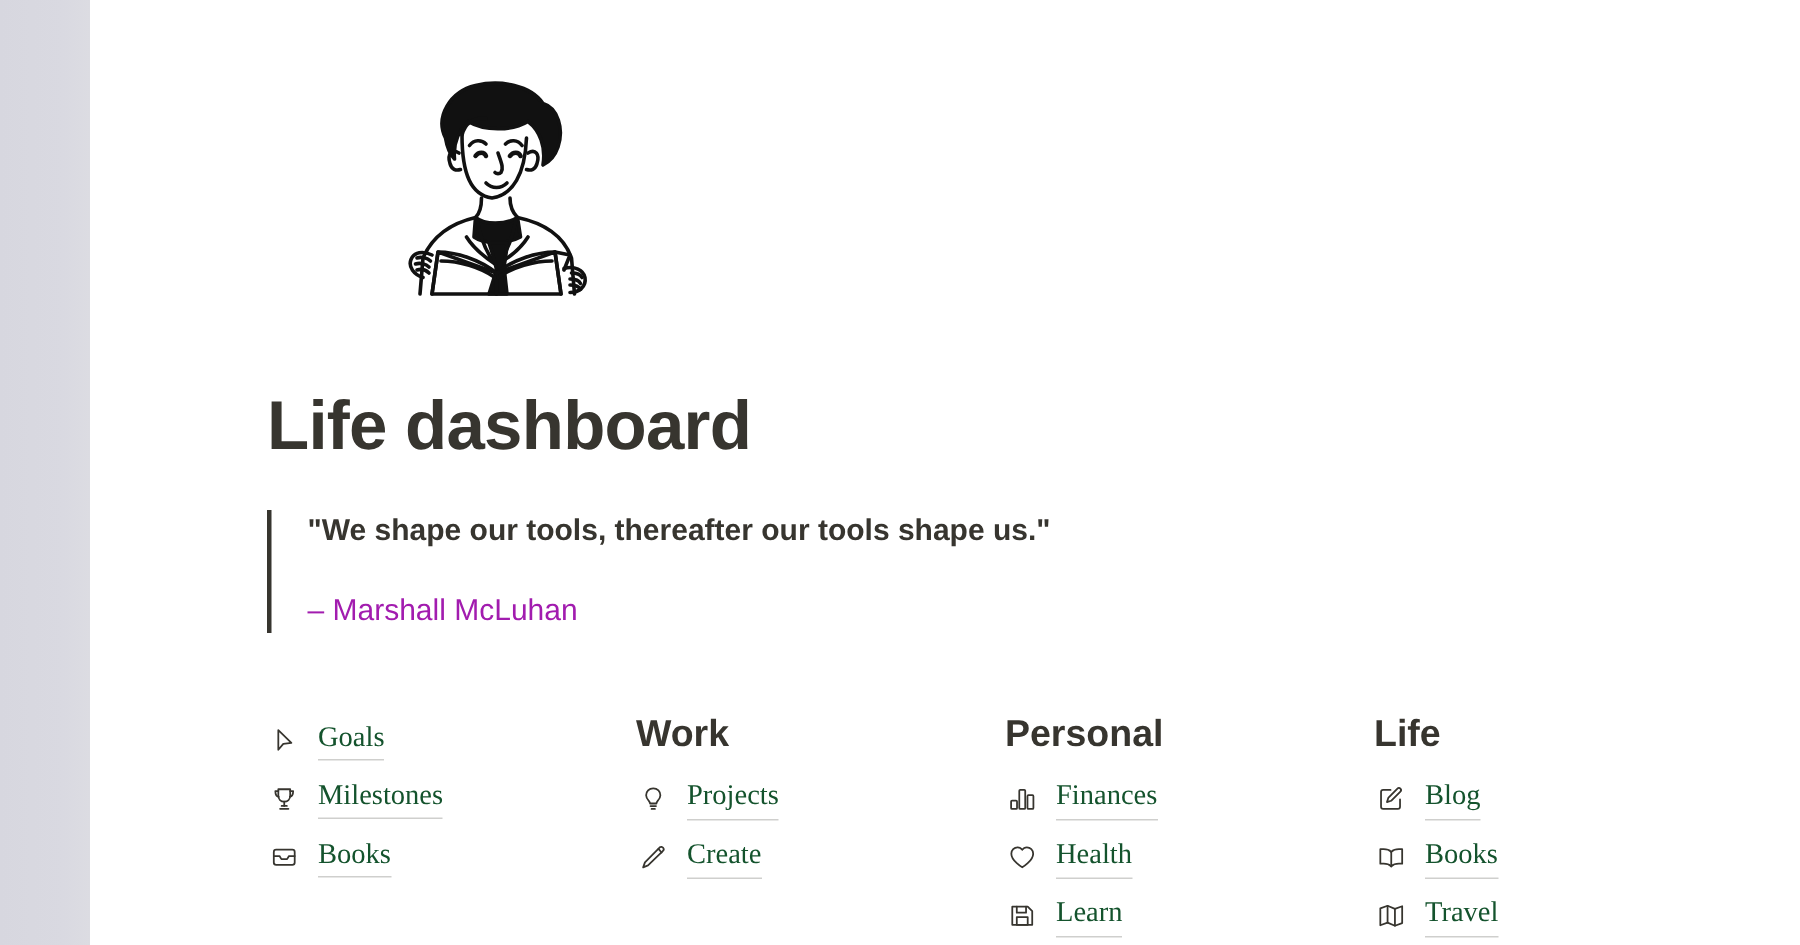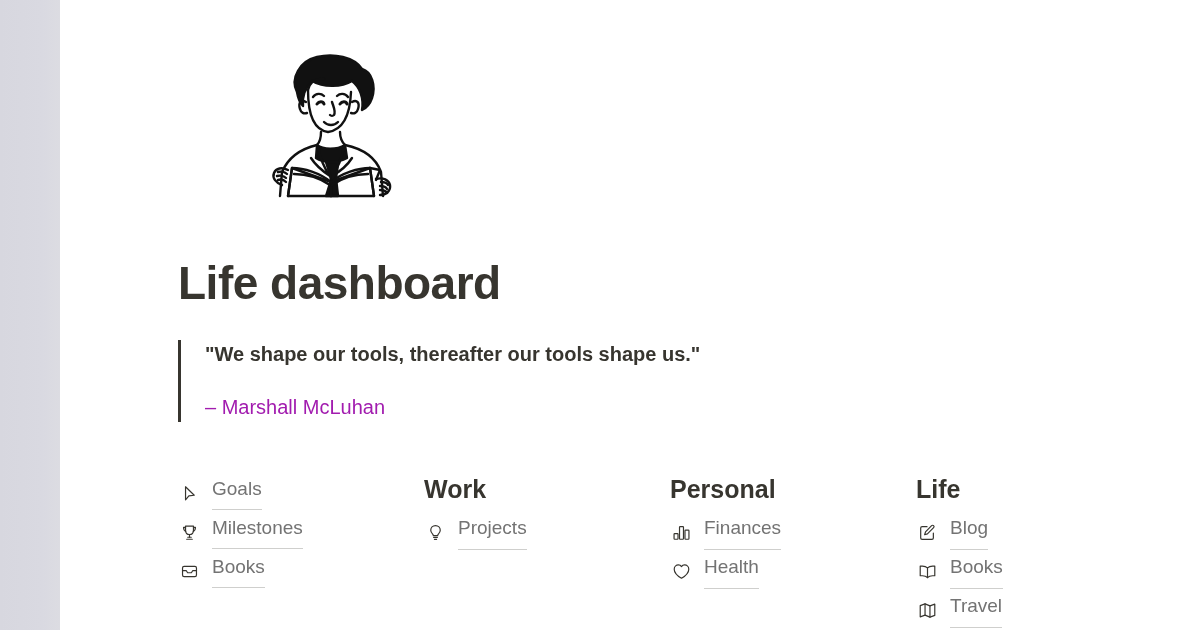--- a/index.html
+++ b/index.html
@@ -137,24 +137,25 @@
     stroke: #37352f;
     stroke-width: 1.5;
     fill: none;
     stroke-linecap: round;
     stroke-linejoin: round;
   }
   .link-label {
     font-size: 19px;
     line-height: 1.3;
     font-weight: 400;
-    color: #737373;
+    color: #14532d;
     border-bottom: 1.5px solid #cfcfcd;
-    padding-bottom: 8px;
+    padding-bottom: 2px;
     white-space: nowrap;
+    font-family: Liberation Serif, serif;
   }
 </style>
 </head>
 <body>
 
 <div class="page">
 
   <div class="sidebar"></div>
 
   <div class="content">
@@ -272,20 +273,29 @@
             <span class="link-icon">
               <svg viewBox="0 0 24 24">
                 <path d="M12 3.2 C8.4 3.2 6 5.8 6 9 C6 11.3 7.3 12.8 8.4 14 C9 14.7 9.3 15.3 9.3 16 H14.7 C14.7 15.3 15 14.7 15.6 14 C16.7 12.8 18 11.3 18 9 C18 5.8 15.6 3.2 12 3.2 Z"></path>
                 <path d="M9.7 18.2 H14.3"></path>
                 <path d="M10.6 20.6 H13.4"></path>
               </svg>
             </span>
             <span class="link-label">Projects</span>
           </a>
 
+          <a class="link-row">
+            <span class="link-icon">
+              <svg viewBox="0 0 24 24">
+                <path d="M17.5 3.6 C18.4 2.9 19.6 3.1 20.3 4 C21 4.9 20.9 6.1 20 6.8 L7.6 18.9 L3.5 20.5 L5 16.3 Z"></path>
+                <path d="M16.4 5 L19 8"></path>
+              </svg>
+            </span>
+            <span class="link-label">Create</span>
+          </a>
         </div>
 
         <div class="column">
           <h2 class="column-title">Personal</h2>
 
           <a class="link-row">
             <span class="link-icon">
               <svg viewBox="0 0 24 24">
                 <rect x="2.6" y="13.5" width="5" height="7" rx="0.8"></rect>
                 <rect x="9.5" y="4.5" width="5" height="16" rx="0.8"></rect>
@@ -297,20 +307,30 @@
 
           <a class="link-row">
             <span class="link-icon">
               <svg viewBox="0 0 24 24">
                 <path d="M12 20.5 C12 20.5 2.8 15 2.8 9 C2.8 5.9 5.2 3.6 8.1 3.6 C10 3.6 11.3 4.7 12 5.8 C12.7 4.7 14 3.6 15.9 3.6 C18.8 3.6 21.2 5.9 21.2 9 C21.2 15 12 20.5 12 20.5 Z"></path>
               </svg>
             </span>
             <span class="link-label">Health</span>
           </a>
 
+          <a class="link-row">
+            <span class="link-icon">
+              <svg viewBox="0 0 24 24">
+                <path d="M3.6 4.4 H16.6 L20.4 8.2 V19.6 H3.6 Z"></path>
+                <path d="M7.4 4.4 V9.4 H15.2 V4.4"></path>
+                <rect x="7.4" y="13.2" width="9.2" height="6.4"></rect>
+              </svg>
+            </span>
+            <span class="link-label">Learn</span>
+          </a>
         </div>
 
         <div class="column">
           <h2 class="column-title">Life</h2>
 
           <a class="link-row">
             <span class="link-icon">
               <svg viewBox="0 0 24 24">
                 <path d="M19.4 12.6 V18.8 C19.4 19.8 18.6 20.6 17.6 20.6 H5.2 C4.2 20.6 3.4 19.8 3.4 18.8 V6.4 C3.4 5.4 4.2 4.6 5.2 4.6 H11.4"></path>
                 <path d="M17.2 3.4 C17.9 2.7 19 2.7 19.7 3.4 C20.4 4.1 20.4 5.2 19.7 5.9 L11.9 13.7 L8.4 14.8 L9.5 11.3 Z"></path>

